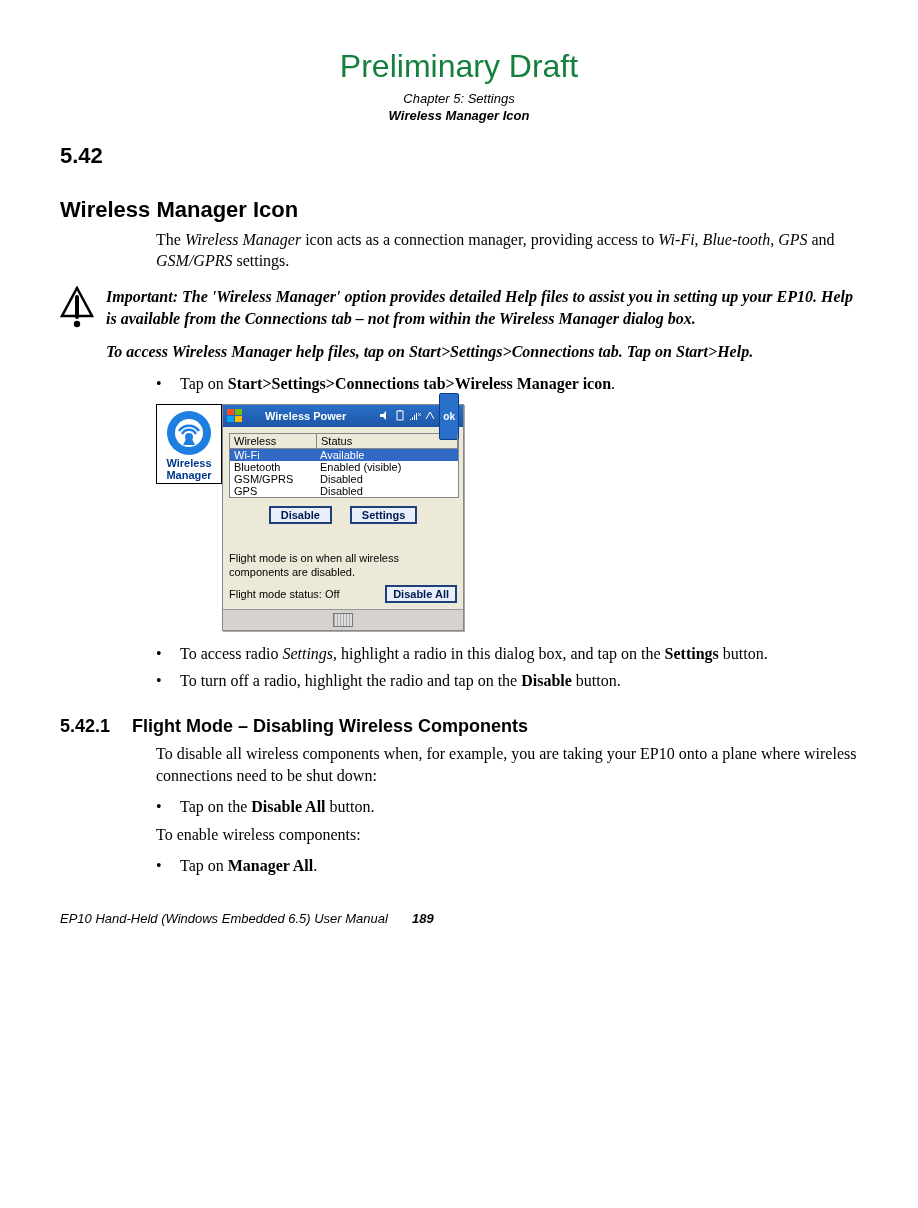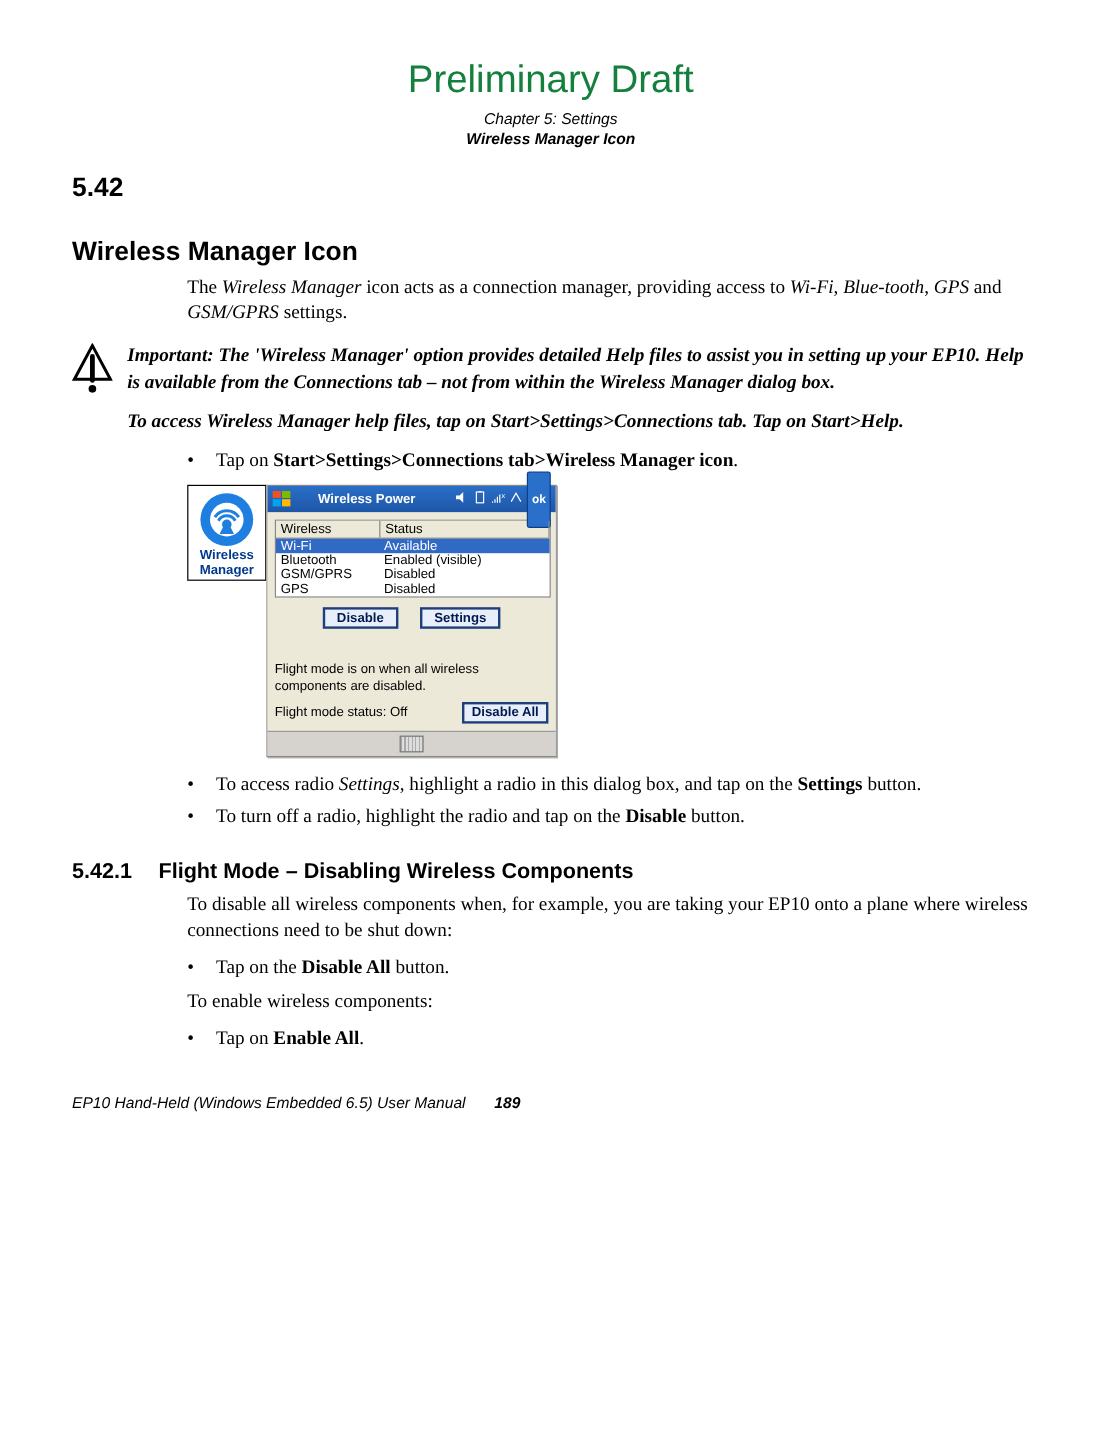--- a/index.html
+++ b/index.html
@@ -269,21 +269,21 @@
         <span>
           <span>Tap on the </span><span class="bold">Disable All</span><span> button.</span>
         </span>
       </div>
     </div>
     <p class="para">To enable wireless components:</p>
     <div class="ul">
       <div class="li">
         <span class="bullet">•</span>
         <span>
-          <span>Tap on </span><span class="bold">Enable All</span><span>.</span>
+          <span>Tap on </span><span class="bold">Manager All</span><span>.</span>
         </span>
       </div>
     </div>
   </div>
 
   <div class="footer">
     <span>EP10 Hand-Held (Windows Embedded 6.5) User Manual</span>
     <span class="pg">189</span>
   </div>
 

